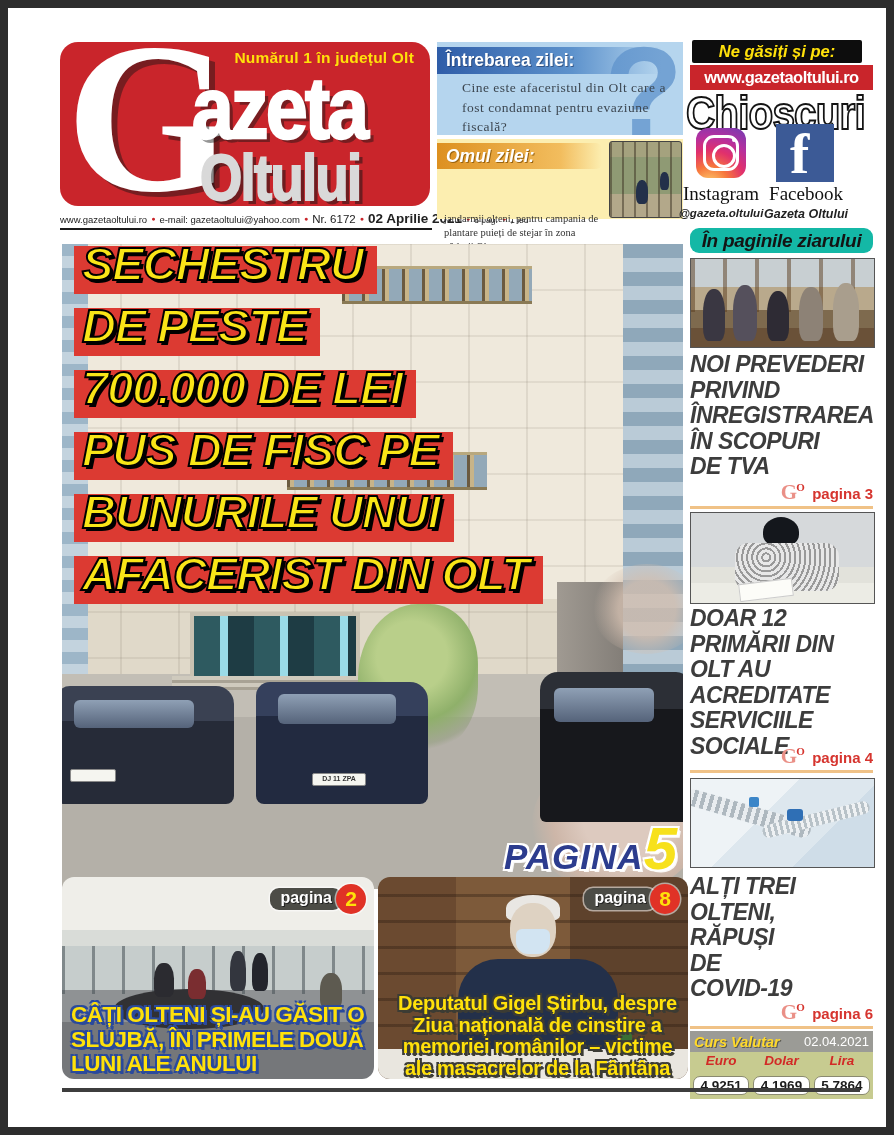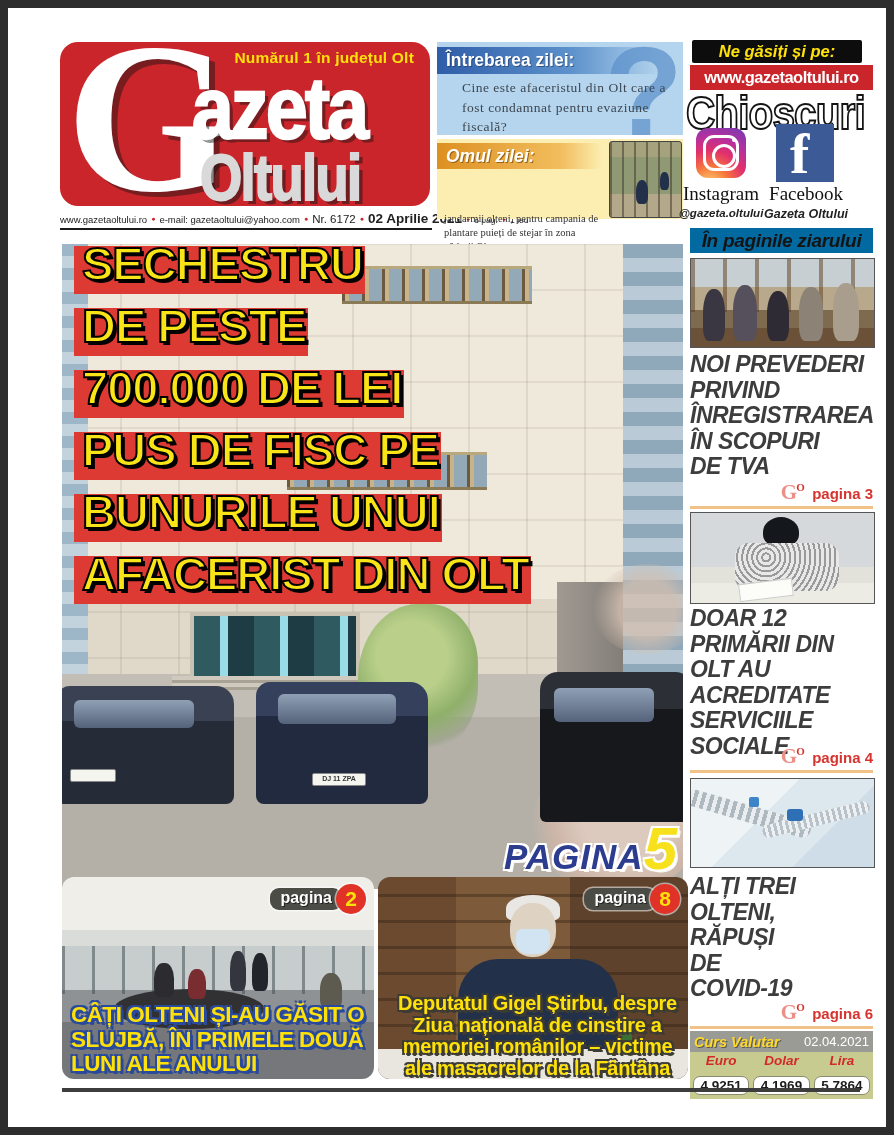--- a/index.html
+++ b/index.html
@@ -86,23 +86,23 @@
   .bp-car2{left:194px;top:438px;width:172px;height:122px;background:linear-gradient(180deg,#35405c 0 28%,#222a40 28%);}
   .bp-car3{left:478px;top:428px;width:150px;height:150px;border-radius:18px 14px 6px 6px;
       background:linear-gradient(180deg,#2c2f36 0 25%,#17181c 25%);}
   .bp-shield{position:absolute;background:linear-gradient(180deg,#8fa0b5,#55637a);border-radius:6px;}
   .bp-plate{position:absolute;background:#f5f5f0;border:1px solid #888;border-radius:2px;
       font-size:7px;line-height:9px;text-align:center;color:#333;font-weight:bold;}
 
   
   .headline{left:74px;top:238px;width:600px;z-index:5;}
   .hl-line{height:62px;}
-  .hl-strip{display:inline-block;font-size:47px;line-height:52px;font-weight:bold;
+  .hl-strip{display:inline-block;font-size:47px;line-height:52px;font-weight:bold;font-style:italic;
       letter-spacing:-1px;color:#f9e517;-webkit-text-stroke:2px #000;
-      text-shadow:3px 3px 0 #000;padding:0 2px 4px 8px;
+      text-shadow:3px 3px 0 #000;padding:0 14px 4px 8px;
       background:linear-gradient(180deg,rgba(0,0,0,0) 0 15%,#dc3a32 15% 100%);}
   .pagina5{right:6px;bottom:6px;z-index:6;font-style:italic;font-weight:bold;white-space:nowrap;}
   .pg-word{font-size:35px;color:#2c3c8e;letter-spacing:1px;
       text-shadow:-2px -2px 0 #fff,2px -2px 0 #fff,-2px 2px 0 #fff,2px 2px 0 #fff,3px 3px 0 rgba(255,255,255,.9);}
   .pg-num{font-size:60px;color:#f7e11c;
       text-shadow:-2px -2px 0 #fff,2px -2px 0 #fff,-2px 2px 0 #fff,2px 2px 0 #fff,3px 3px 0 rgba(255,255,255,.9);}
 
   
   .findus{left:692px;top:40px;width:170px;height:23px;line-height:23px;background:#0d0d0d;color:#ffe10a;
       font-weight:bold;font-style:italic;font-size:16.5px;text-align:center;border-radius:2px;}
@@ -117,22 +117,22 @@
   .ig-dot{position:absolute;right:10px;top:10px;width:4px;height:4px;border-radius:50%;background:#fff;}
   .fb-icon{left:776px;top:124px;width:58px;height:58px;background:#3c5a96;overflow:hidden;}
   .fb-f{position:absolute;left:14px;top:-4px;font-family:"Liberation Serif",serif;font-weight:bold;
       font-size:58px;color:#fff;}
   .soc-label{font-family:"Liberation Serif",serif;font-size:19px;color:#111;text-align:center;}
   .ig-label{left:662px;top:183px;width:118px;}
   .fb-label{left:752px;top:183px;width:108px;}
   .soc-handle{font-size:11.5px;font-weight:bold;font-style:italic;color:#222;text-align:center;}
   .ig-handle{left:656px;top:207px;width:130px;}
   .fb-handle{left:748px;top:207px;width:116px;font-size:12.5px;}
-  .sechead{left:690px;top:228px;width:183px;height:25px;line-height:25px;background:#0369a1;color:#141414;
-      font-weight:bold;font-style:italic;font-size:19px;text-align:center;letter-spacing:-.3px;}
+  .sechead{left:690px;top:228px;width:183px;height:25px;line-height:25px;background:#14b8a6;color:#141414;
+      font-weight:bold;font-style:italic;font-size:19px;text-align:center;letter-spacing:-.3px;border-radius:9px;}
 
   .sb-photo{left:690px;width:183px;border:1px solid #555;overflow:hidden;}
   .sb-h{left:690px;width:196px;font-size:23px;font-weight:bold;font-style:italic;color:#3d3d3d;
       line-height:25.5px;letter-spacing:-.5px;white-space:pre-line;}
   .pageref{left:690px;width:183px;text-align:right;white-space:nowrap;}
   .go{font-family:"Liberation Serif",serif;font-weight:bold;font-size:21px;color:#ea9087;}
   .go-o{font-size:11px;color:#d6352f;vertical-align:8px;margin-left:-1px;font-weight:bold;}
   .pag-ref-txt{color:#d6352f;font-weight:bold;font-size:15px;margin-left:3px;}
   .sb-div{left:690px;width:183px;height:3px;background:#f0c287;}
 

